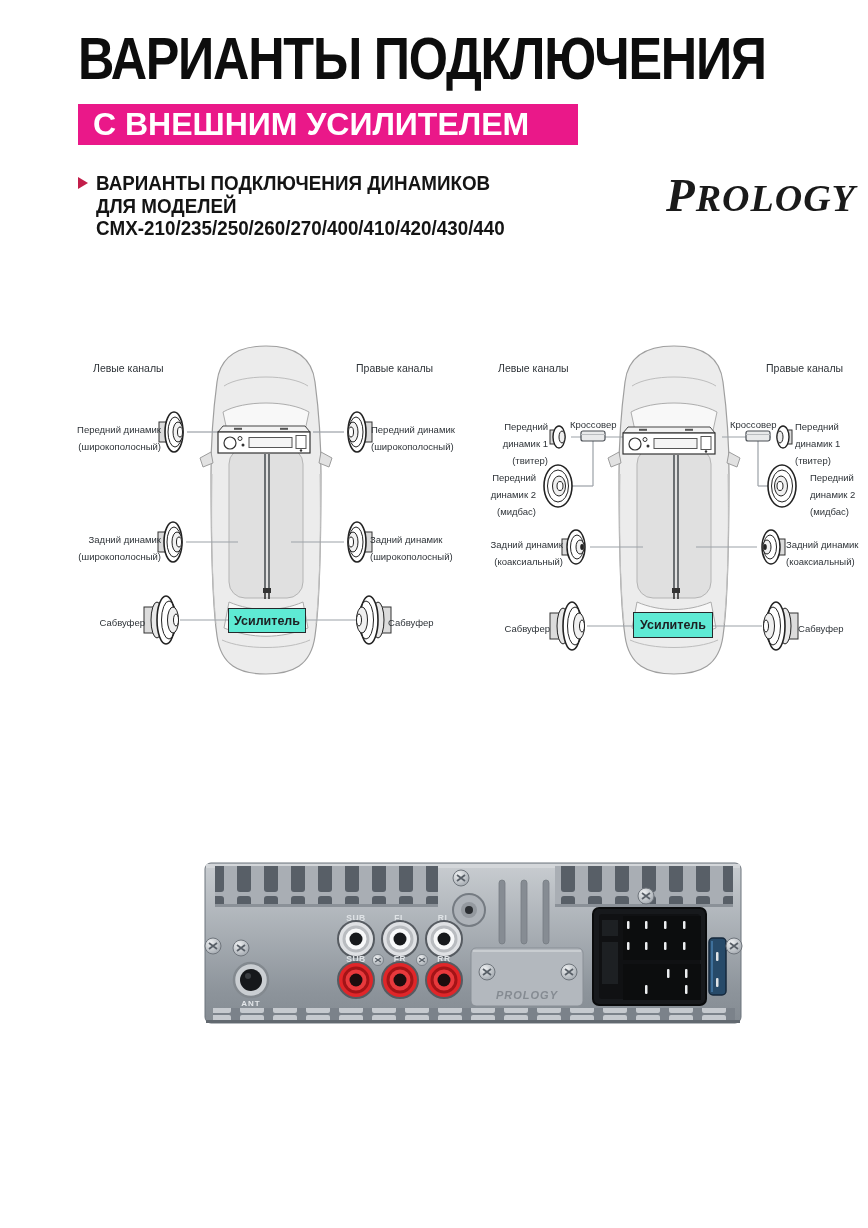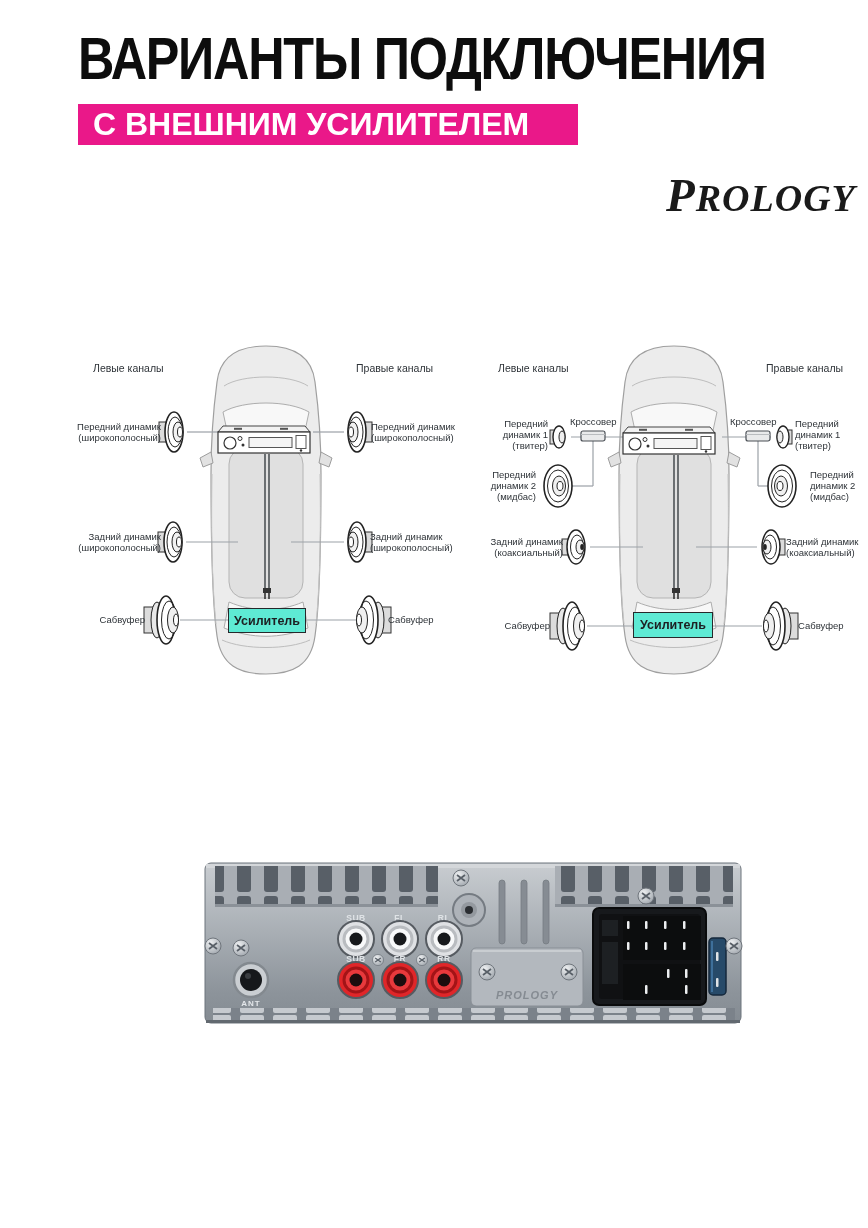--- a/index.html
+++ b/index.html
@@ -25,21 +25,21 @@
 
   
   .diag-head{position:absolute;display:flex;gap:7px;}
   .arrow-gray{width:0;height:0;border-top:5px solid transparent;border-bottom:5px solid transparent;
     border-left:8px solid #a9b0b7;margin-top:3px;}
   .diag-head-text{font-size:13.5px;font-weight:700;line-height:16.5px;color:#3b4046;white-space:pre-line;}
 
   
   .diagram{position:absolute;top:340px;height:348px;}
   .diagram svg{position:absolute;overflow:visible;}
-  .lbl{position:absolute;font-size:9.5px;line-height:11px;color:#2e3338;white-space:pre-line;}
+  .lbl{position:absolute;font-size:9.5px;line-height:17px;color:#2e3338;white-space:pre-line;}
   .lbl.r{text-align:right;}
   .chan{position:absolute;font-size:10.5px;color:#2e3338;}
   .amp{position:absolute;background:#5eead4;border:1.5px solid #26282b;display:flex;
     align-items:center;justify-content:center;font-size:12.5px;color:#1d1f22;box-sizing:border-box;font-weight:bold;}
 
   
   .rear-panel{position:absolute;left:165px;top:858px;}
   .svgtext{font-family:"Liberation Sans",sans-serif;}
 </style>
 </head>
@@ -138,20 +138,26 @@
       <pattern id="tabs" width="33" height="13" patternUnits="userSpaceOnUse">
         <rect width="33" height="13" fill="#7b828a"></rect>
         <rect x="4" y="1" width="24" height="11" rx="2" fill="#c6cacf"></rect>
       </pattern>
     </defs>
   </svg>
 
   <div class="main-title">ВАРИАНТЫ ПОДКЛЮЧЕНИЯ</div>
   <div class="banner">С ВНЕШНИМ УСИЛИТЕЛЕМ</div>
 
+  <div class="subtitle">
+    <div class="arrow-red"></div>
+    <div class="subtitle-text">ВАРИАНТЫ ПОДКЛЮЧЕНИЯ ДИНАМИКОВ
+ДЛЯ МОДЕЛЕЙ
+CMX-210/235/250/260/270/400/410/420/430/440</div>
+  </div>
   <div class="brand-logo">PROLOGY</div>
 
 
   <div class="diagram" style="left:35px;width:395px;">
     <div class="chan" style="left:20px;top:22px;">Левые каналы</div>
     <div class="chan" style="left:283px;top:22px;">Правые каналы</div>
 
     <svg style="left:123px;top:4px;" width="140" height="330" viewBox="0 0 140 330">
       <use href="#car"></use>
     </svg>

